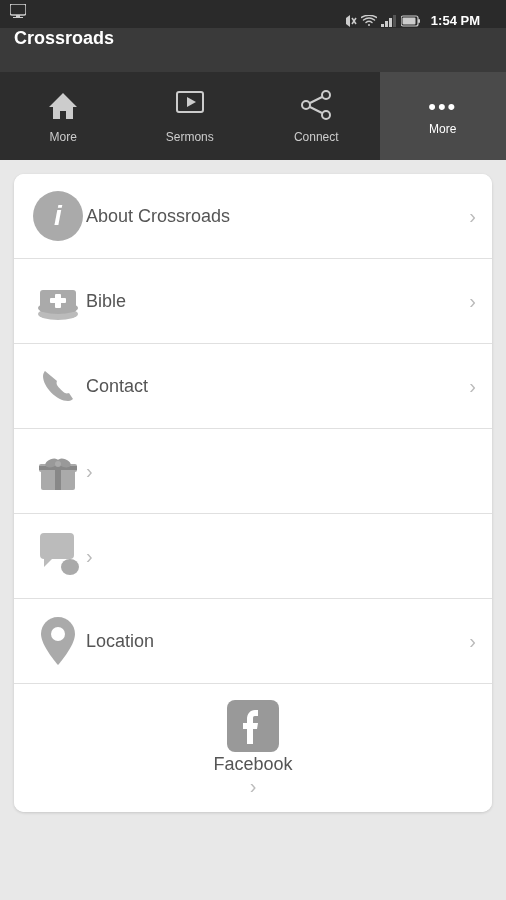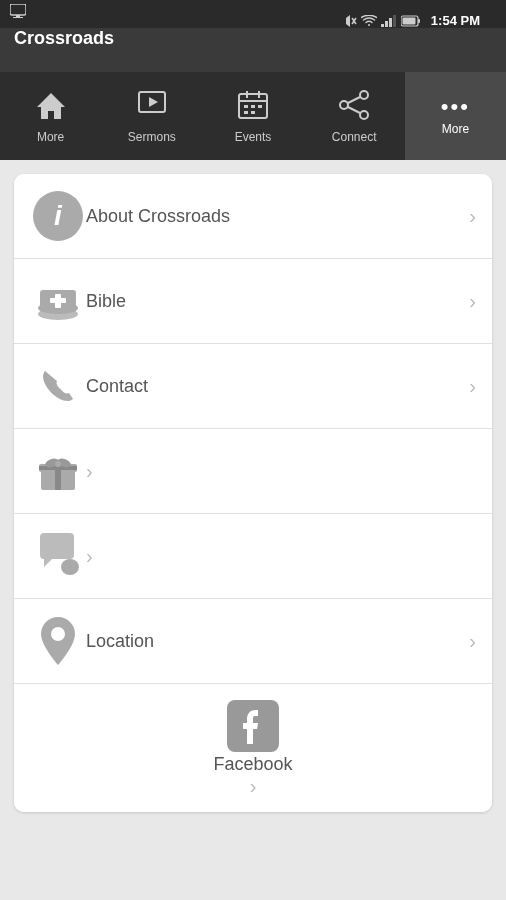--- a/index.html
+++ b/index.html
@@ -237,36 +237,20 @@
   <button class="nav-tab">
     <span class="nav-tab-icon">
       <svg class="sermons-svg" viewBox="0 0 32 32" fill="none">
         <rect x="3" y="3" width="26" height="20" rx="2" stroke="#ccc" stroke-width="2" fill="none"></rect>
         <polygon points="13,8 13,18 22,13" fill="#ccc"></polygon>
       </svg>
     </span>
     <span class="nav-tab-label">Sermons</span>
   </button>
 
-  <button class="nav-tab">
-    <span class="nav-tab-icon">
-      <svg class="events-svg" viewBox="0 0 32 32" fill="none">
-        <rect x="2" y="5" width="28" height="24" rx="2" stroke="#ccc" stroke-width="2"></rect>
-        <line x1="2" y1="12" x2="30" y2="12" stroke="#ccc" stroke-width="2"></line>
-        <line x1="10" y1="2" x2="10" y2="9" stroke="#ccc" stroke-width="2"></line>
-        <line x1="22" y1="2" x2="22" y2="9" stroke="#ccc" stroke-width="2"></line>
-        <rect x="7" y="16" width="4" height="3" fill="#ccc"></rect>
-        <rect x="14" y="16" width="4" height="3" fill="#ccc"></rect>
-        <rect x="21" y="16" width="4" height="3" fill="#ccc"></rect>
-        <rect x="7" y="22" width="4" height="3" fill="#ccc"></rect>
-        <rect x="14" y="22" width="4" height="3" fill="#ccc"></rect>
-      </svg>
-    </span>
-    <span class="nav-tab-label">Events</span>
-  </button>
 
   <button class="nav-tab">
     <span class="nav-tab-icon">
       <svg class="connect-svg" viewBox="0 0 32 32" fill="none">
         <circle cx="6" cy="16" r="4" stroke="#ccc" stroke-width="2"></circle>
         <circle cx="26" cy="6" r="4" stroke="#ccc" stroke-width="2"></circle>
         <circle cx="26" cy="26" r="4" stroke="#ccc" stroke-width="2"></circle>
         <line x1="10" y1="14" x2="22" y2="8" stroke="#ccc" stroke-width="2"></line>
         <line x1="10" y1="18" x2="22" y2="24" stroke="#ccc" stroke-width="2"></line>
       </svg>

